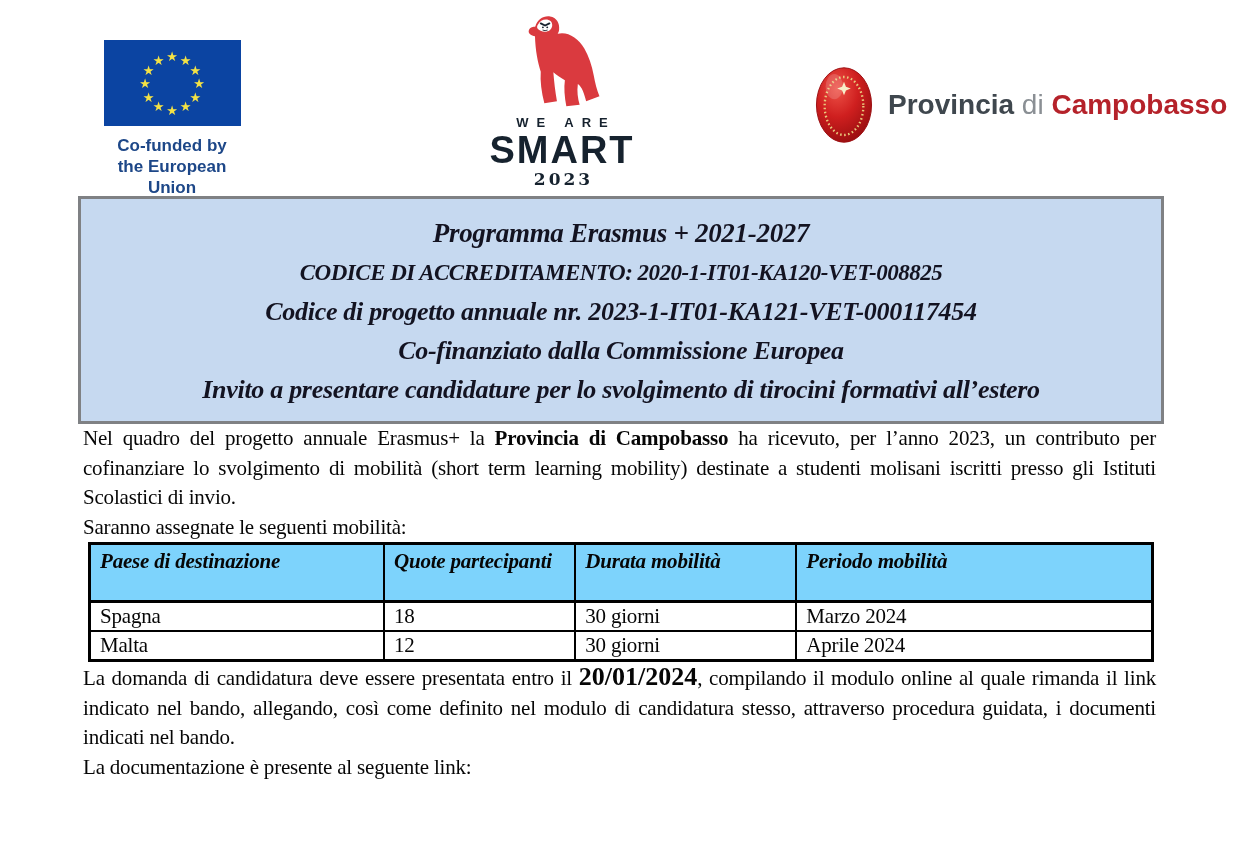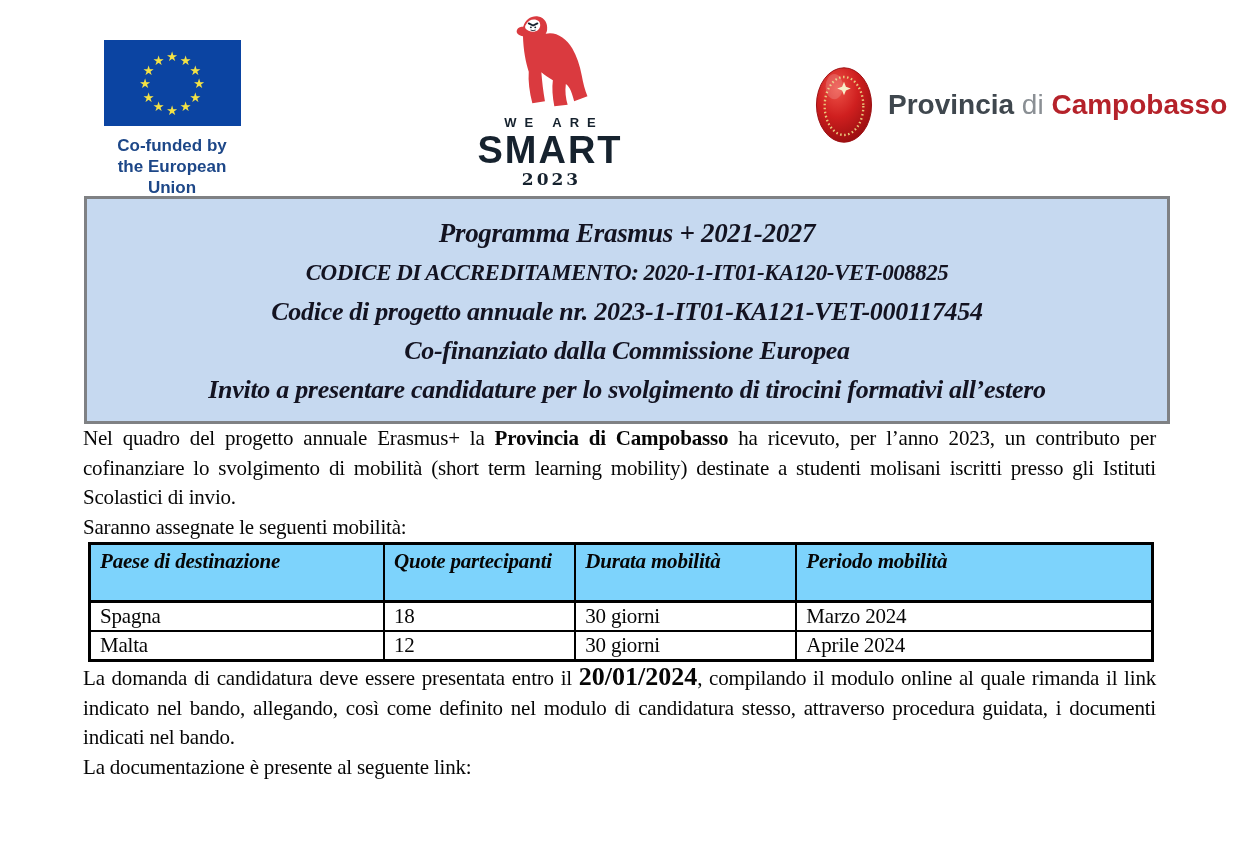--- a/index.html
+++ b/index.html
@@ -9,37 +9,37 @@
   
   .logos{position:absolute;left:0;top:0;width:1242px;height:196px;}
 
   .eu-block{position:absolute;left:92px;top:40px;width:160px;text-align:center;}
   .eu-flag{position:relative;width:137px;height:86px;margin:0 auto;background:#0b44a2;}
   .eu-star{position:absolute;color:#f4e245;font-size:13px;line-height:13px;
            transform:translate(-50%,-50%);font-family:"DejaVu Sans",sans-serif;}
   .eu-caption{margin-top:9px;color:#1d4788;font-family:"Liberation Sans",sans-serif;
               font-weight:bold;font-size:17px;line-height:21px;text-align:center;}
 
-  .smart-block{position:absolute;left:468px;top:14px;width:164px;text-align:center;}
+  .smart-block{position:absolute;left:480px;top:14px;width:164px;text-align:center;}
   .smart-block svg{display:block;margin:0 auto;}
   .weare{font-family:"Liberation Sans",sans-serif;font-weight:bold;font-size:13px;
          letter-spacing:8px;padding-left:8px;color:#16222e;margin-top:3px;}
   .smartword{font-family:"Liberation Sans",sans-serif;font-weight:bold;font-size:38px;
          line-height:36px;letter-spacing:2px;color:#16222e;margin-top:2px;}
   .year{font-family:"DejaVu Serif",serif;font-weight:bold;font-size:17px;
         letter-spacing:3px;padding-left:3px;color:#16222e;margin-top:1px;}
 
   .prov-block{position:absolute;left:815px;top:66px;display:flex;align-items:center;gap:15px;}
   .prov-text{font-family:"Liberation Sans",sans-serif;font-size:28px;white-space:nowrap;}
   .pw1{font-weight:bold;color:#3f474e;}
   .pw2{font-weight:normal;color:#8a8f94;}
   .pw3{font-weight:bold;color:#b5222a;}
 
   
-  .banner{position:absolute;left:84px;top:196px;width:1086px;height:228px;box-sizing:border-box;
+  .banner{position:absolute;left:78px;top:196px;width:1086px;height:228px;box-sizing:border-box;
           background:#c6d9f0;border:3px solid #7f8184;text-align:center;
           font-style:italic;font-weight:bold;color:#131321;padding-top:15px;}
   .bl{line-height:39px;letter-spacing:-0.3px;}
   .s1{font-size:27px;}
   .s2{font-size:23px;letter-spacing:-0.5px;}
   .s3{font-size:26px;}
   .s4{font-size:26px;font-style:italic;}
   .s5{font-size:26px;}
 
   

